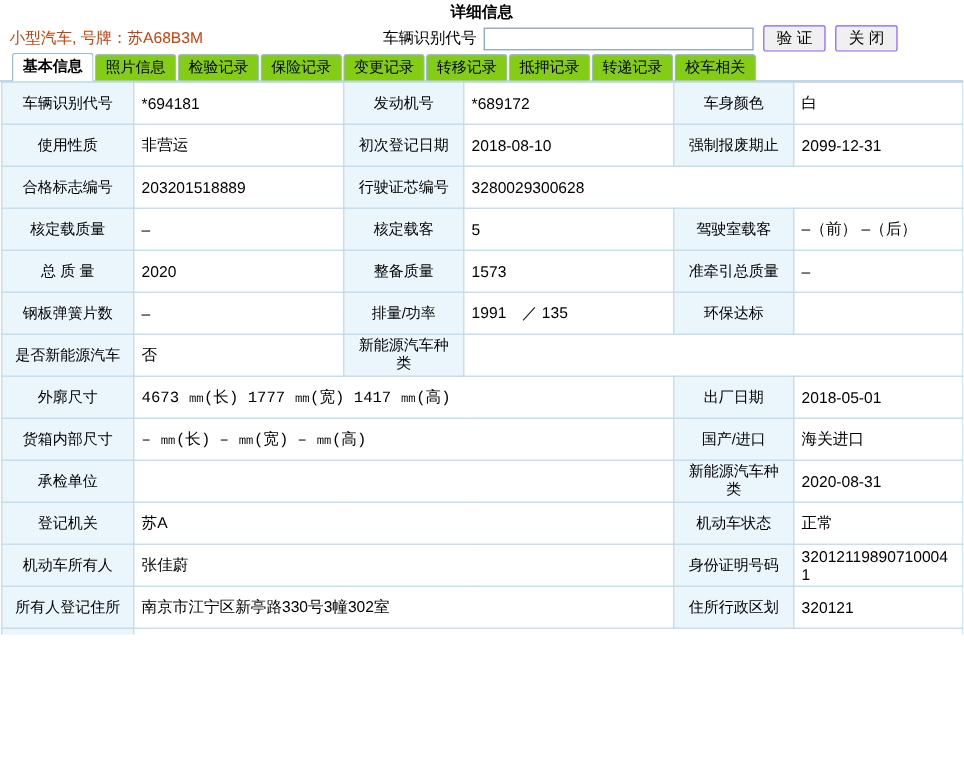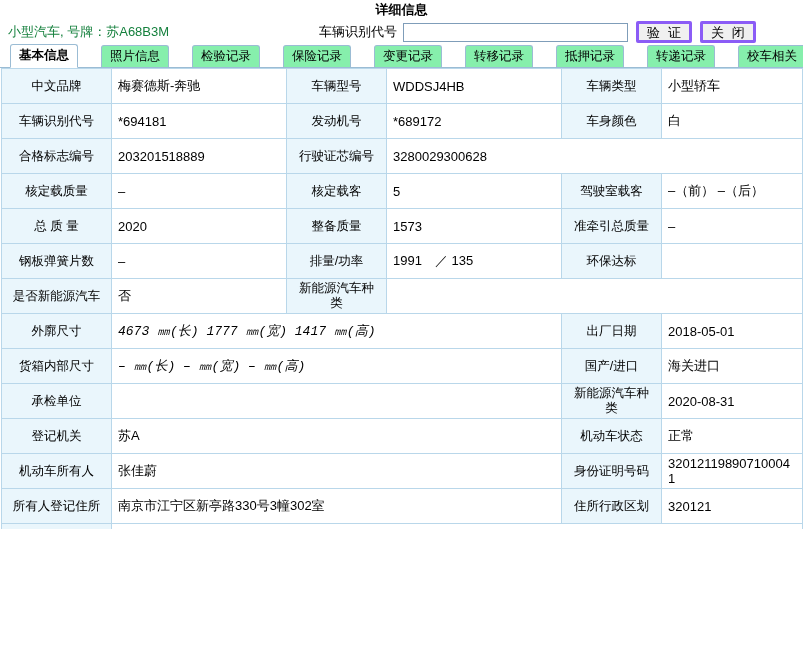--- a/index.html
+++ b/index.html
@@ -29,21 +29,21 @@
     display: flex;
     align-items: center;
     height: 28px;
     padding: 2px 6px 0 8px;
     box-sizing: border-box;
     font-size: 13px;
     color: #000;
   }
   .plate-label {
     font-size: 13px;
-    color: #15803d;
+    color: #c2410c;
     white-space: nowrap;
   }
   .vin-label {
     margin-left: 150px;
     font-size: 13px;
     white-space: nowrap;
   }
   .vin-input {
     margin-left: 6px;
     width: 225px;
@@ -54,48 +54,47 @@
     padding: 0 3px;
     box-sizing: border-box;
   }
   .btn {
     margin-left: 8px;
     height: 22px;
     min-width: 52px;
     padding: 0 8px;
     font-size: 13px;
     background: #f0f0f0;
-    border: 3px solid #8b5cf6;
+    border: 1px solid #8b5cf6;
     border-radius: 2px;
     color: #000;
     cursor: pointer;
-    font-family: Liberation Mono, monospace;
+    font-family: Liberation Sans, sans-serif;
   }
 
   
   .tabs {
     display: flex;
     align-items: flex-end;
     height: 23px;
     padding-left: 10px;
     box-sizing: border-box;
     border-bottom: 1px solid #9bbcd4;
     background: #ffffff;
-    gap: 22px;
   }
   .tab {
     font-size: 12.5px;
     line-height: 20px;
     height: 21px;
     padding: 0 8px;
     margin-right: 1px;
     border: 1px solid #9bbcd4;
     border-bottom: none;
     border-radius: 3px 3px 0 0;
-    background: #86efac;
+    background: #84cc16;
     color: #000;
     cursor: pointer;
     white-space: nowrap;
   }
   .tab.active {
     background: #ffffff;
     font-weight: bold;
     position: relative;
     top: 1px;
     height: 22px;
@@ -124,21 +123,21 @@
     color: #1a4a6e;
     text-align: center;
     font-size: 12.5px;
     line-height: 15px;
   }
   td.val {
     background: #ffffff;
     text-align: left;
     font-size: 13px;
   }
-  .mono { font-family: "Liberation Mono", monospace; font-size: 12.5px; font-style: italic; }
+  .mono { font-family: "Liberation Mono", monospace; font-size: 12.5px; }
   .nowrap { white-space: nowrap; }
 </style>
 </head>
 <body>
 
 <div id="page">
 
   <div class="title-bar">详细信息</div>
 
   <div class="query-row">
@@ -165,36 +164,36 @@
     <colgroup>
       <col style="width:110px">
       <col style="width:175px">
       <col style="width:100px">
       <col style="width:175px">
       <col style="width:100px">
       <col style="width:141px">
     </colgroup>
     <tbody>
       <tr>
-        <td class="lbl">中文品牌</td>
-        <td class="val">梅赛德斯-奔驰</td>
-        <td class="lbl">车辆型号</td>
-        <td class="val">WDDSJ4HB</td>
-        <td class="lbl">车辆类型</td>
-        <td class="val">小型轿车</td>
-      </tr>
-      <tr>
         <td class="lbl">车辆识别代号</td>
         <td class="val">*694181</td>
         <td class="lbl">发动机号</td>
         <td class="val">*689172</td>
         <td class="lbl">车身颜色</td>
         <td class="val">白</td>
       </tr>
       <tr>
+        <td class="lbl">使用性质</td>
+        <td class="val">非营运</td>
+        <td class="lbl">初次登记日期</td>
+        <td class="val">2018-08-10</td>
+        <td class="lbl">强制报废期止</td>
+        <td class="val">2099-12-31</td>
+      </tr>
+      <tr>
         <td class="lbl">合格标志编号</td>
         <td class="val">203201518889</td>
         <td class="lbl">行驶证芯编号</td>
         <td class="val" colspan="3">3280029300628</td>
       </tr>
       <tr>
         <td class="lbl">核定载质量</td>
         <td class="val">–</td>
         <td class="lbl">核定载客</td>
         <td class="val">5</td>

